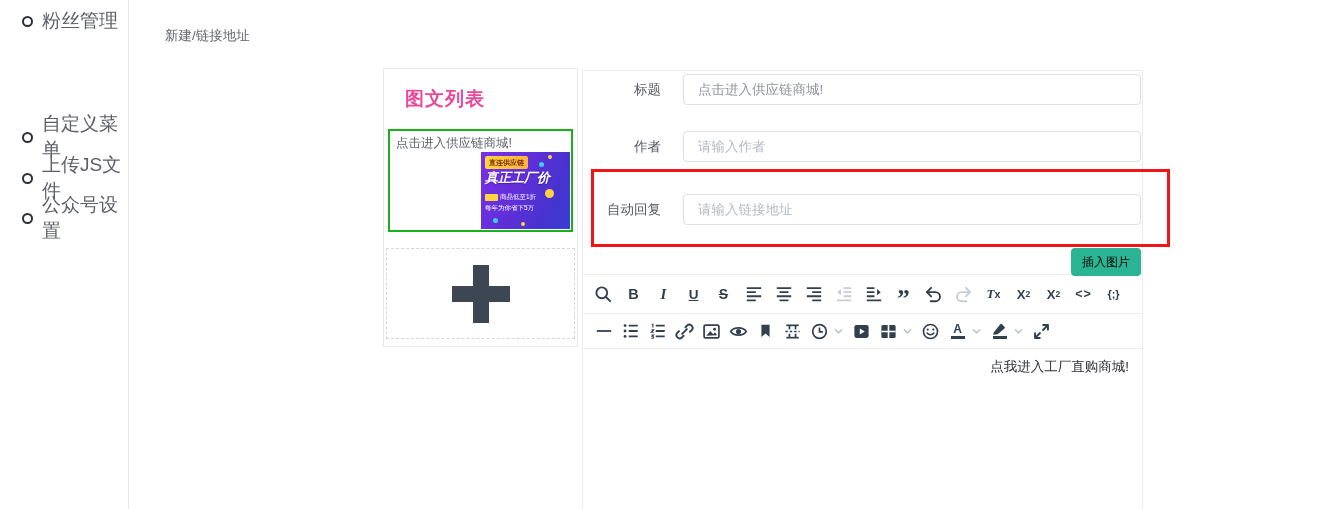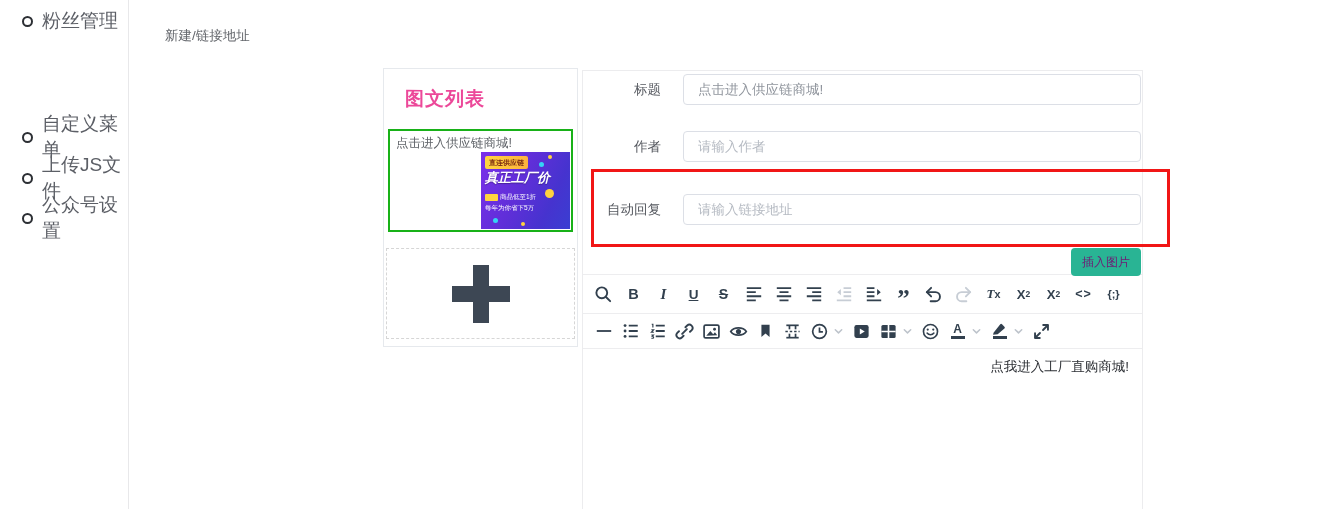--- a/index.html
+++ b/index.html
@@ -48,21 +48,21 @@
   .f-label{position:absolute;left:0;width:78px;text-align:right;font-size:13.5px;color:#55585f;line-height:31px;}
   .f-input{position:absolute;left:100px;width:458px;height:31px;box-sizing:border-box;
            border:1px solid #dcdfe6;border-radius:4px;padding:0 14px;font-size:13.5px;color:#8f949c;
            outline:none;background:#fff;font-family:inherit;}
   .f-input::placeholder{color:#b6bbc3;}
   .row-title{top:3px;}  .row-author{top:60px;}  .row-link{top:123px;}
   .f-row{position:absolute;left:0;width:100%;height:31px;}
   .red-annotation{position:absolute;left:8px;top:98px;width:573px;height:72px;
                   border:3px solid #f11616;z-index:6;pointer-events:none;}
   .insert-btn{position:absolute;left:488px;top:177px;width:70px;height:28px;background:#29b494;
-              border:none;border-radius:4px;color:#701a75;font-size:12px;cursor:pointer;z-index:4;font-family:inherit;}
+              border:none;border-radius:4px;color:#000000;font-size:12px;cursor:pointer;z-index:4;font-family:inherit;}
 
   
   .tb-row{position:absolute;left:0;width:100%;display:flex;align-items:center;box-sizing:border-box;padding-left:11px;}
   .tb-row.r1{top:203px;height:39px;border-top:1px solid #ededef;gap:11px;}
   .tb-row.r2{top:242px;height:36px;border-top:1px solid #ededef;border-bottom:1px solid #ededef;gap:8px;}
   .tbi{width:19px;height:22px;display:inline-flex;align-items:center;justify-content:center;
        color:#32404e;cursor:pointer;flex:none;font-weight:bold;}
   .tbi.dis{color:#c7cdd5;}
   .tbi svg{display:block;}
   .chev{color:#bdc3cb;margin-left:-4px;cursor:pointer;flex:none;display:inline-flex;}

